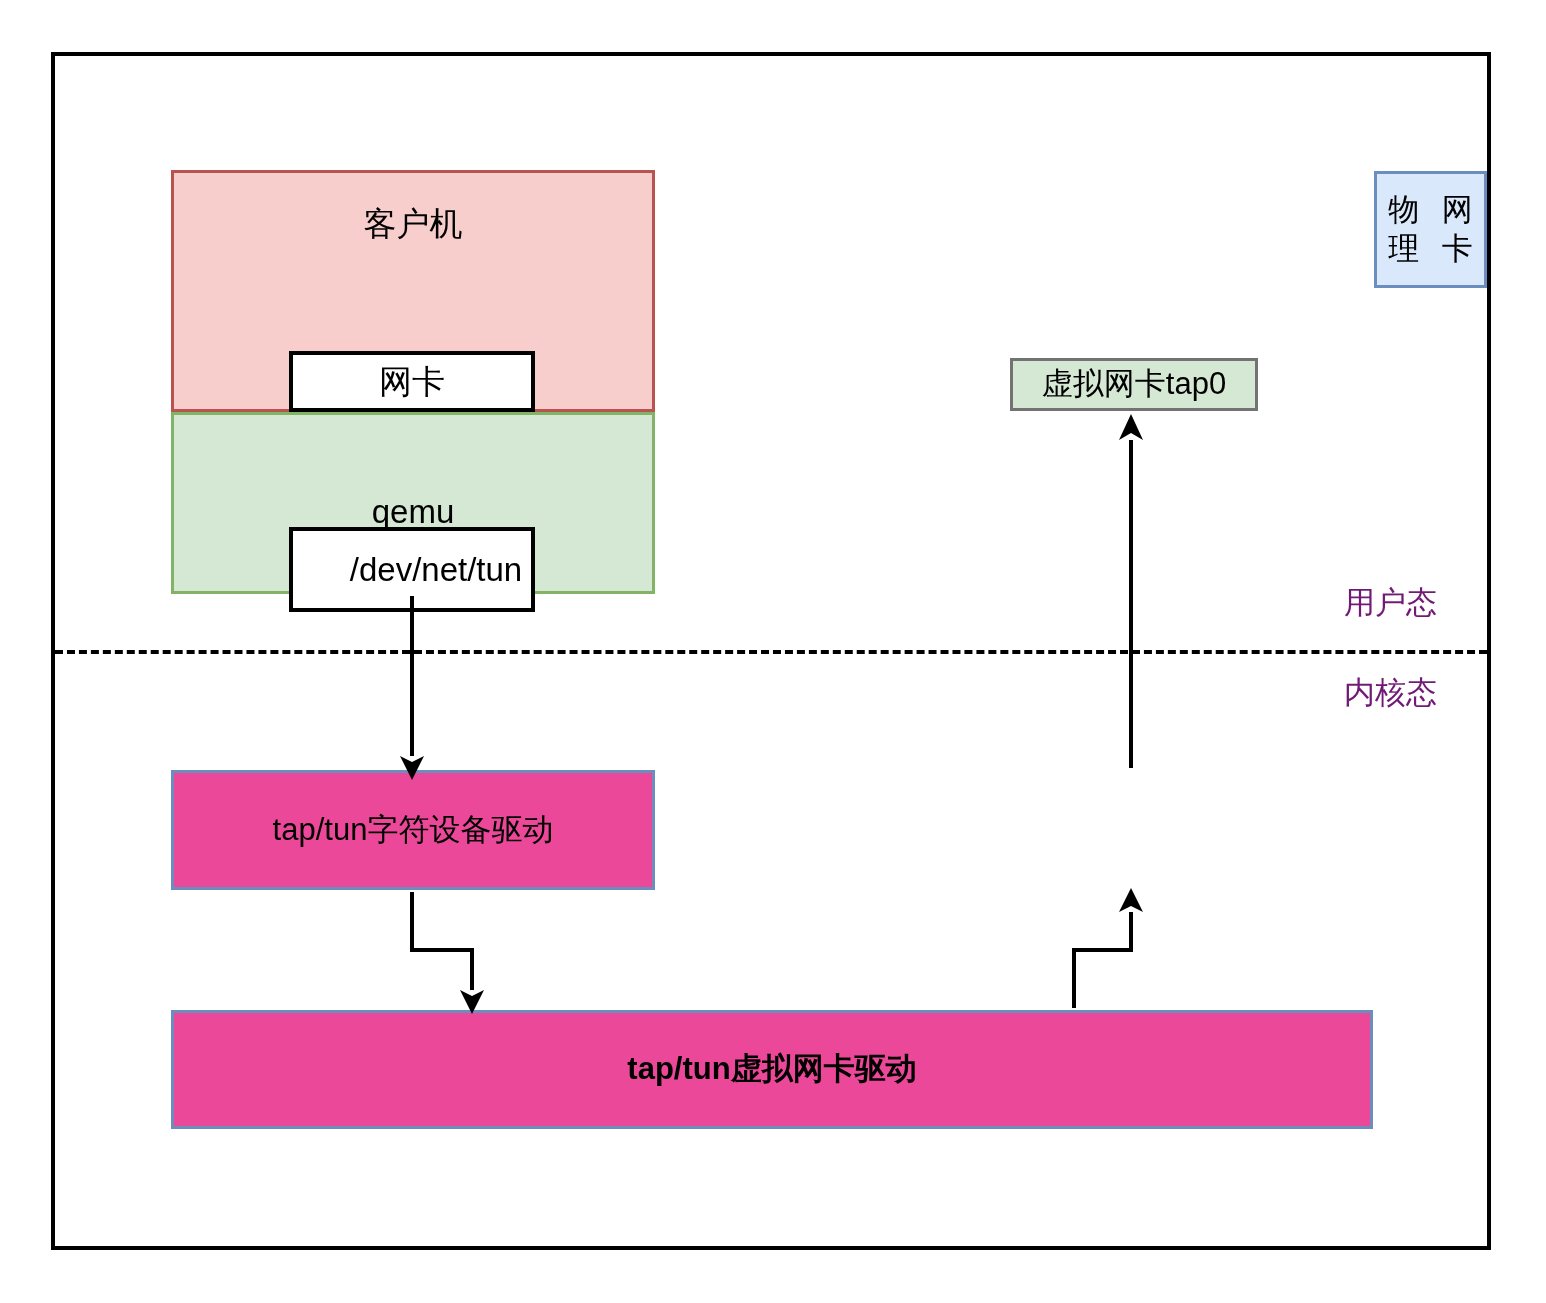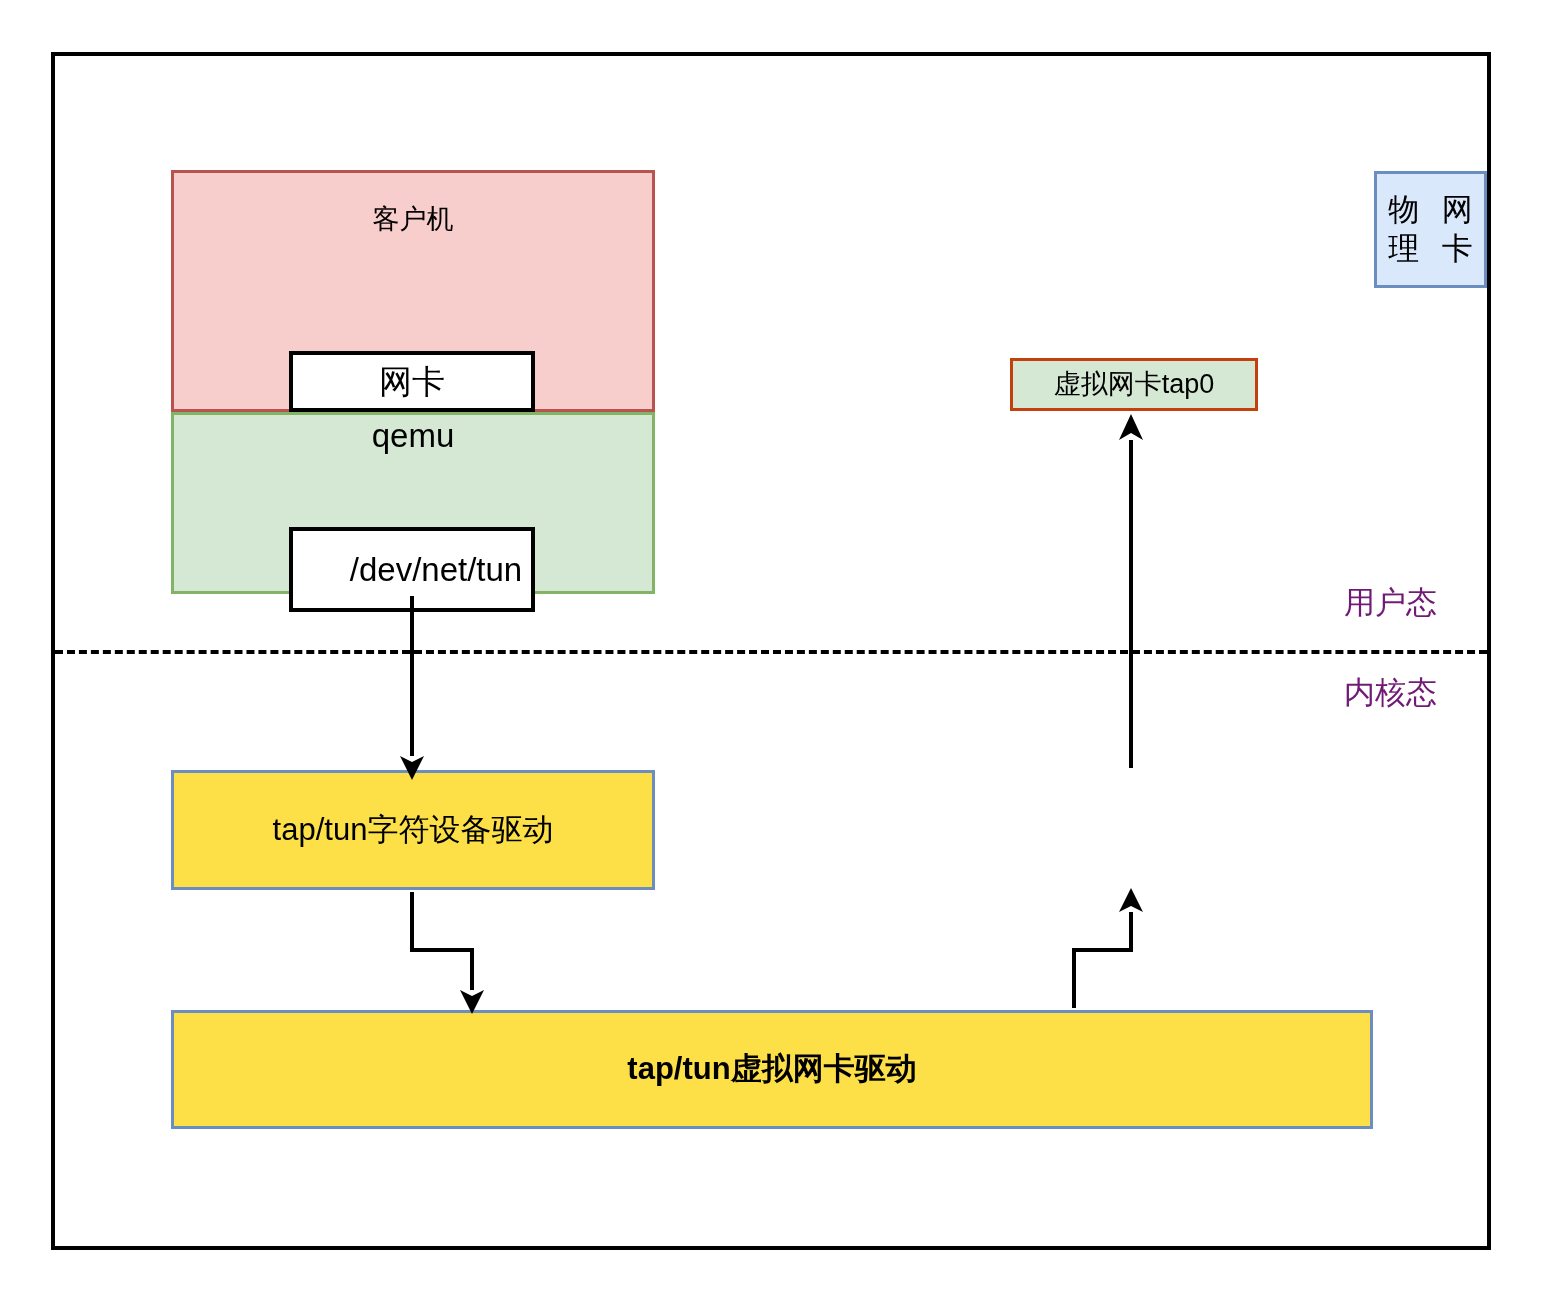--- a/index.html
+++ b/index.html
@@ -46,33 +46,34 @@
   .box-guest {
     left: 171px;
     top: 170px;
     width: 484px;
     height: 242px;
     background: #f8cecc;
     border: 3px solid #b85450;
     align-items: flex-start;
     justify-content: center;
     padding-top: 30px;
-    font-size: 27px;
+    font-size: 33px;
   }
 
   
   .box-qemu {
     left: 171px;
     top: 412px;
     width: 484px;
     height: 182px;
     background: #d5e8d4;
     border: 3px solid #82b366;
     align-items: flex-start;
     justify-content: center;
+    padding-top: 76px;
     font-size: 33px;
   }
 
   
   .box-white {
     background: #ffffff;
     border: 4px solid #000000;
     font-size: 33px;
   }
   .box-nic {
@@ -84,21 +85,21 @@
   .box-devnettun {
     left: 289px;
     top: 527px;
     width: 246px;
     height: 85px;
     padding-left: 48px;
   }
 
   
   .box-blue {
-    background: #fde047;
+    background: #ec4899;
     border: 3px solid #6c8ebf;
     font-size: 31px;
   }
   .box-chardrv {
     left: 171px;
     top: 770px;
     width: 484px;
     height: 120px;
   }
   .box-tcpip {
@@ -115,22 +116,22 @@
     font-weight: bold;
   }
 
   
   .box-tap0 {
     left: 1010px;
     top: 358px;
     width: 248px;
     height: 53px;
     background: #d5e8d4;
-    border: 3px solid #c2410c;
-    font-size: 27px;
+    border: 3px solid #737373;
+    font-size: 31px;
   }
 
   
   .box-phynic {
     left: 1374px;
     top: 171px;
     width: 113px;
     height: 117px;
     background: #dae8fc;
     border: 3px solid #6c8ebf;

